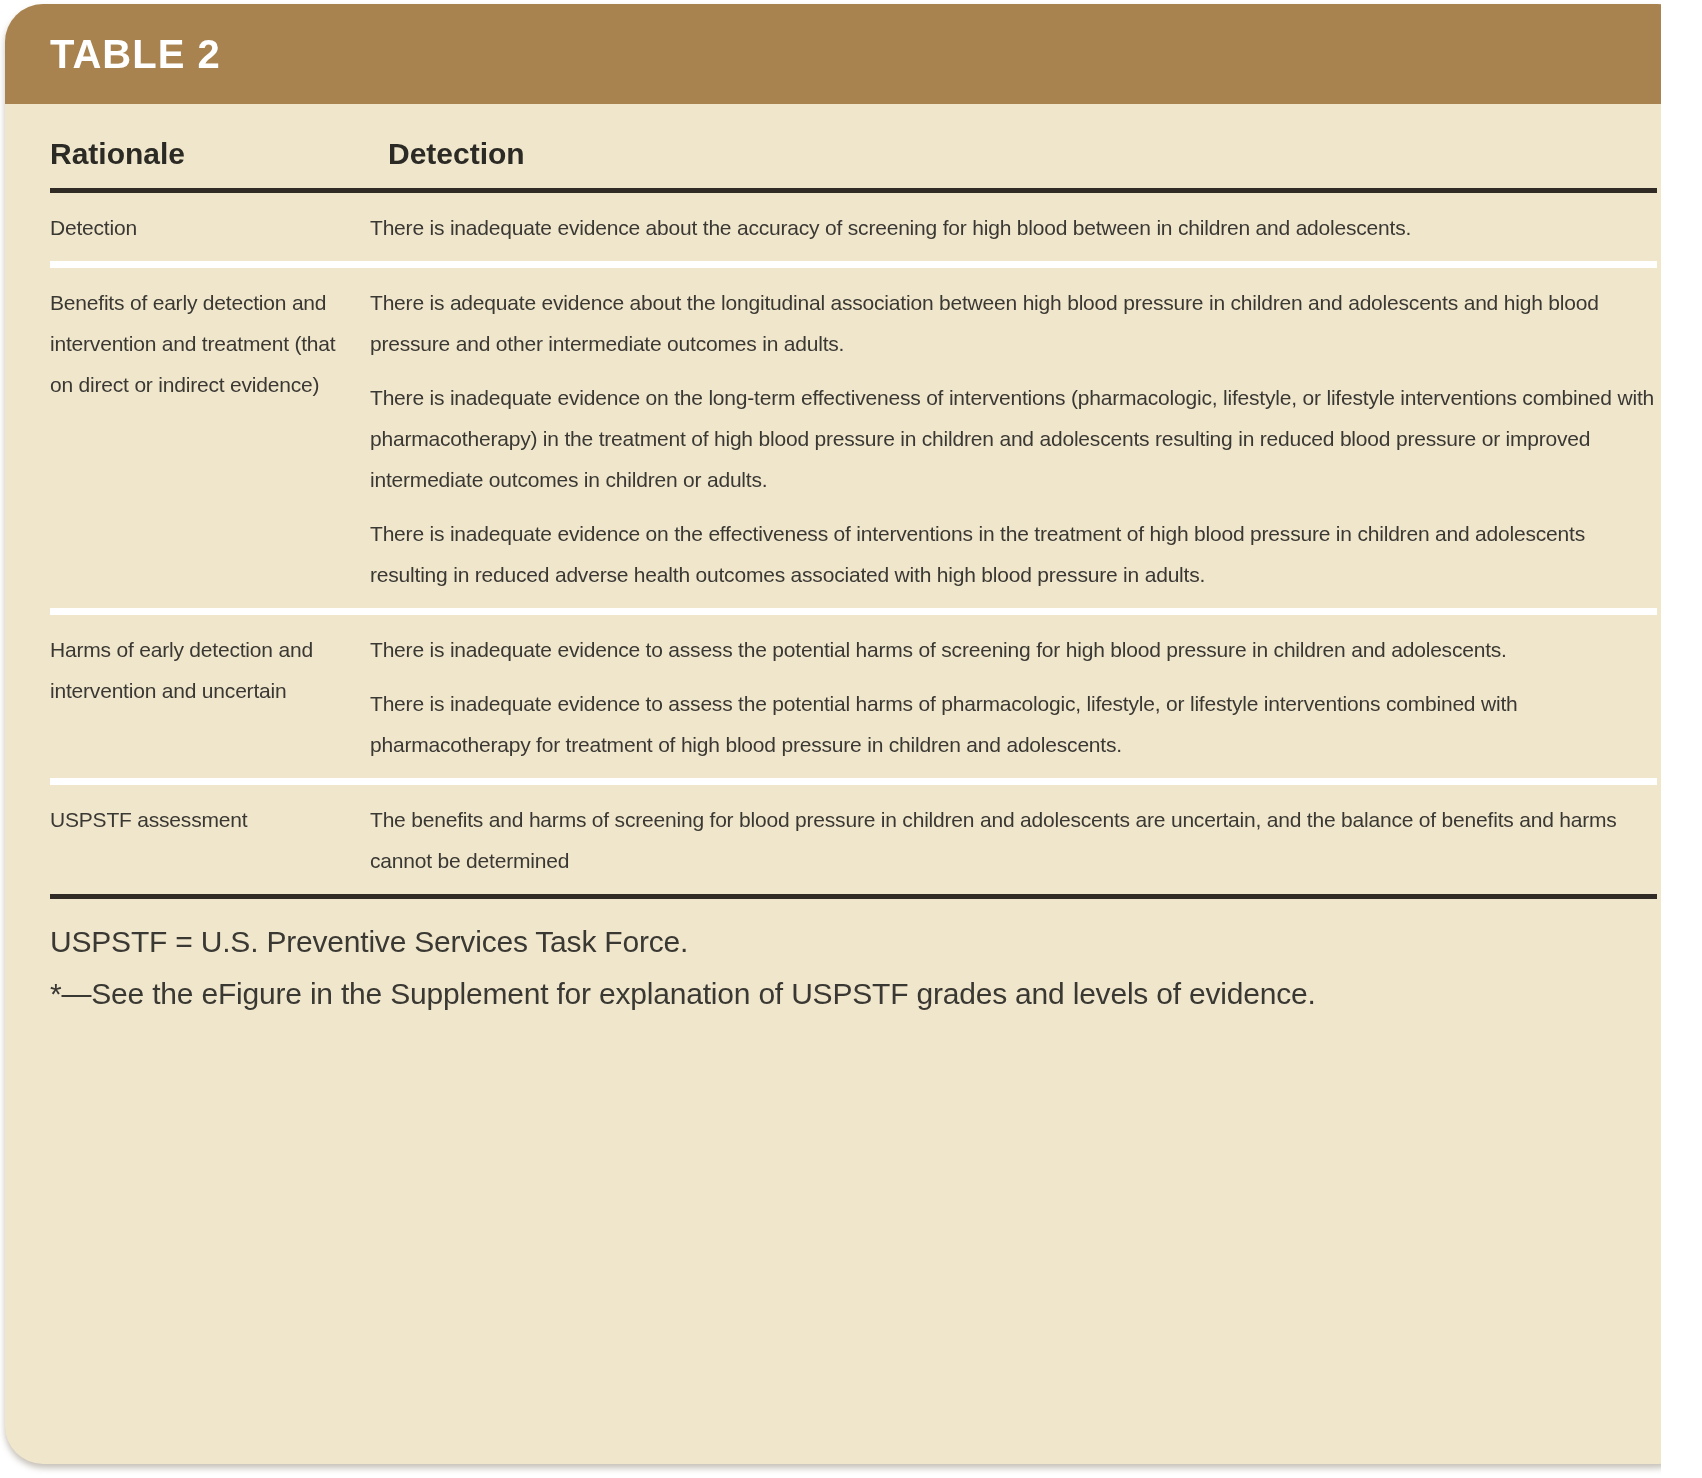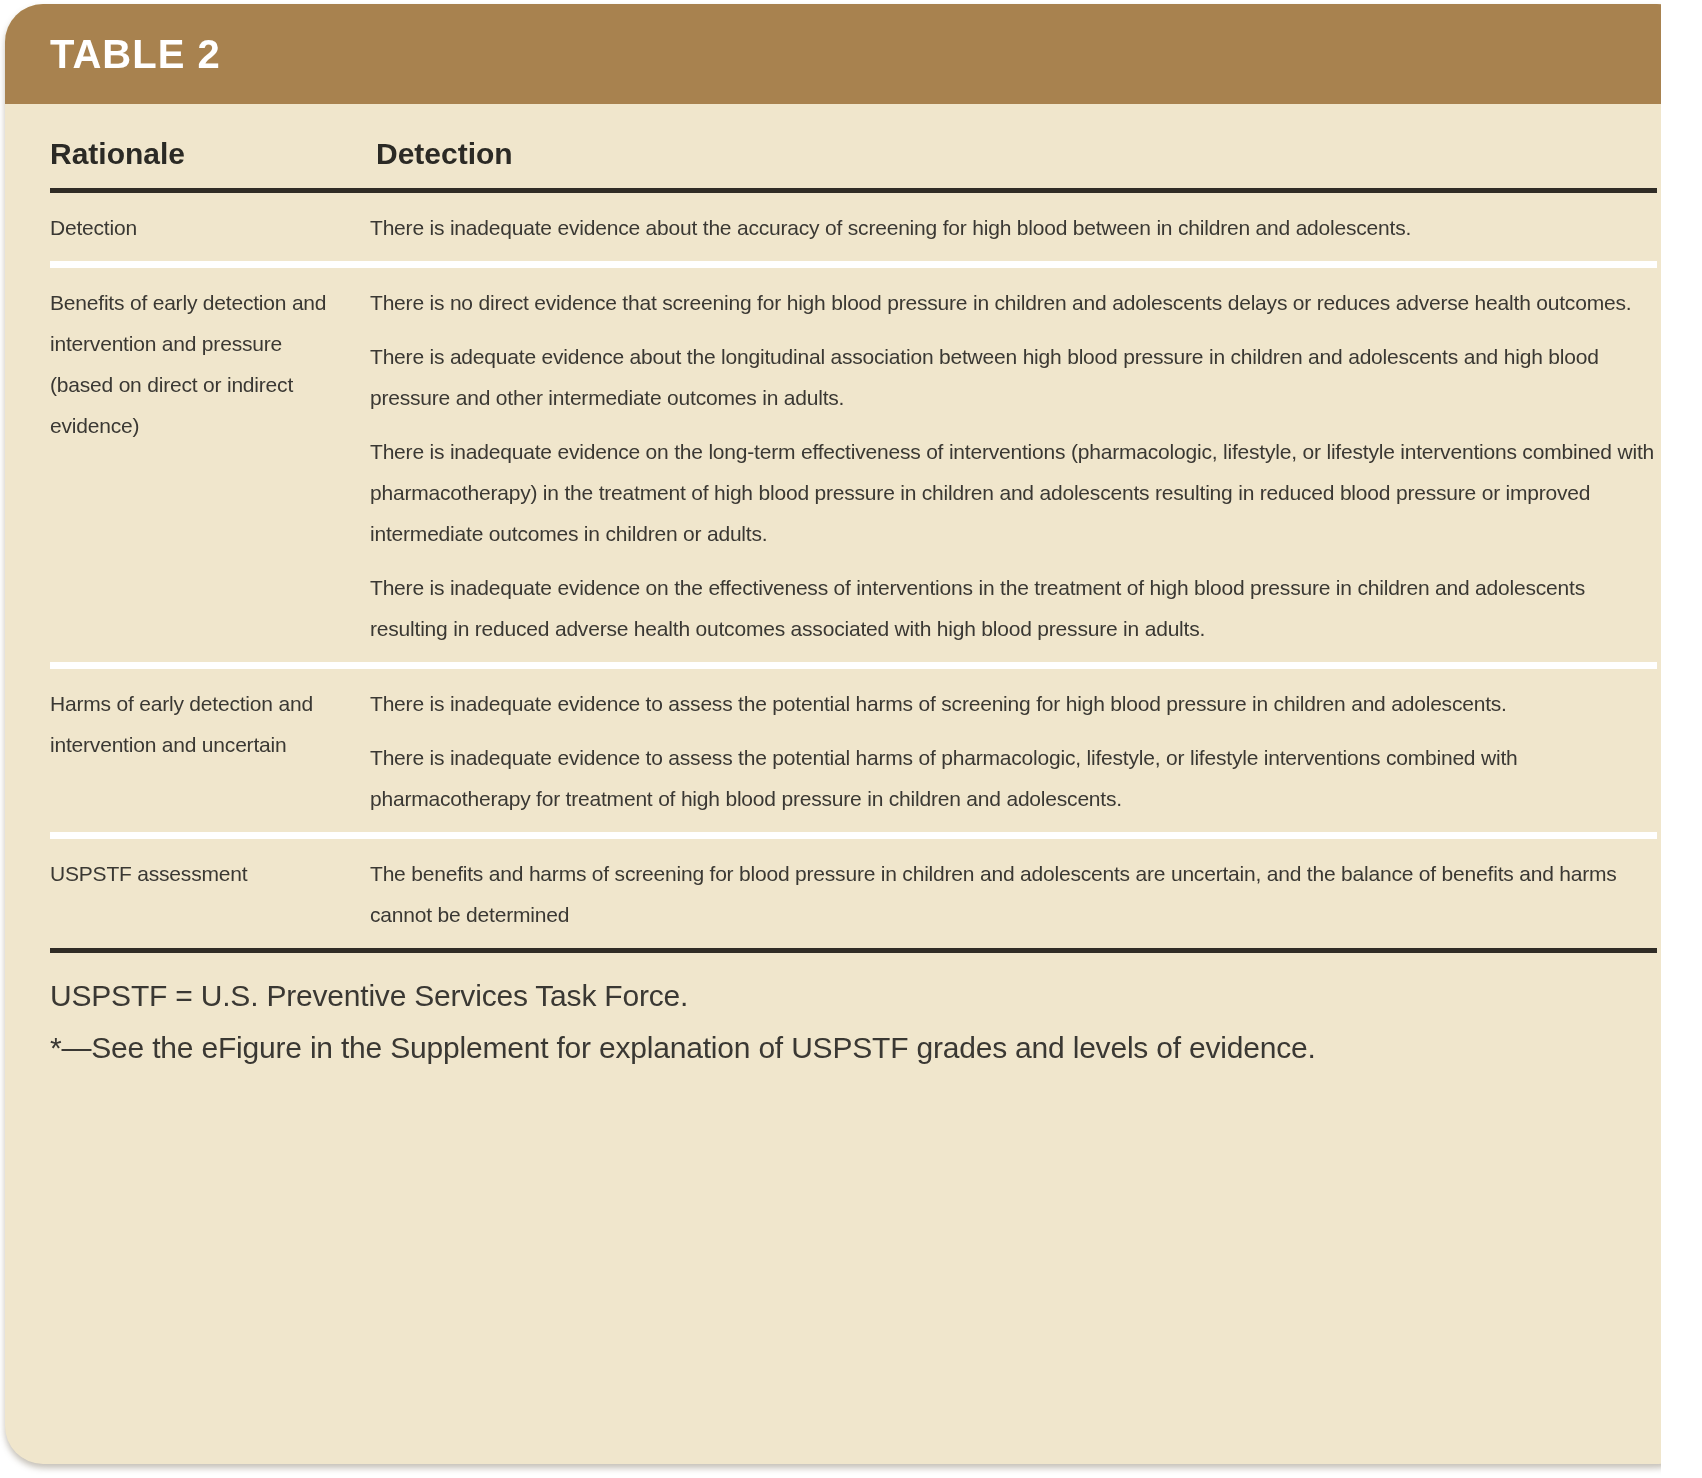--- a/index.html
+++ b/index.html
@@ -46,21 +46,21 @@
   }
   .card-body { padding: 0 38px 0 45px; }
   .title {
     color: var(--title);
     font-size: 44px;
     font-weight: bold;
     margin: 26px 0 0 0;
   }
   .thead {
     display: flex;
-    gap: 36px;
+    gap: 48px;
     margin-top: 32px;
     border-bottom: 5px solid var(--rule-dark);
   }
   .thead .cell {
     padding-bottom: 16px;
     font-size: 30px;
     font-weight: bold;
     color: var(--heading-text);
     line-height: 36px;
   }
@@ -101,23 +101,22 @@
         <div class="cell c2">Detection</div>
       </div>
       <div class="tbody" id="tbody">
           <div class="row">
             <div class="cell c1">Detection</div>
             <div class="cell c2">
               <p>There is inadequate evidence about the accuracy of screening for high blood between in children and adolescents.</p>
             </div>
           </div>
           <div class="row">
-            <div class="cell c1">Benefits of early detection and intervention and pressure (based on direct or indirect evidence)</div>
+            <div class="cell c1">Benefits of early detection and intervention and treatment (that on direct or indirect evidence)</div>
             <div class="cell c2">
-              <p>There is no direct evidence that screening for high blood pressure in children and adolescents delays or reduces adverse health outcomes.</p>
               <p>There is adequate evidence about the longitudinal association between high blood pressure in children and adolescents and high blood pressure and other intermediate outcomes in adults.</p>
               <p>There is inadequate evidence on the long-term effectiveness of interventions (pharmacologic, lifestyle, or lifestyle interventions combined with pharmacotherapy) in the treatment of high blood pressure in children and adolescents resulting in reduced blood pressure or improved intermediate outcomes in children or adults.</p>
               <p>There is inadequate evidence on the effectiveness of interventions in the treatment of high blood pressure in children and adolescents resulting in reduced adverse health outcomes associated with high blood pressure in adults.</p>
             </div>
           </div>
           <div class="row">
             <div class="cell c1">Harms of early detection and intervention and uncertain</div>
             <div class="cell c2">
               <p>There is inadequate evidence to assess the potential harms of screening for high blood pressure in children and adolescents.</p>
               <p>There is inadequate evidence to assess the potential harms of pharmacologic, lifestyle, or lifestyle interventions combined with pharmacotherapy for treatment of high blood pressure in children and adolescents.</p>

